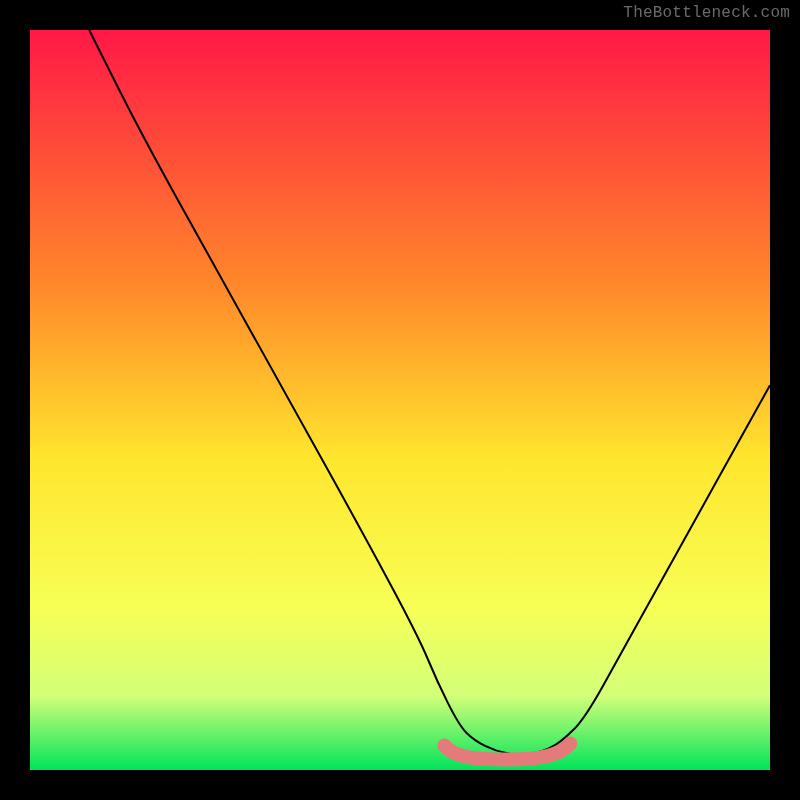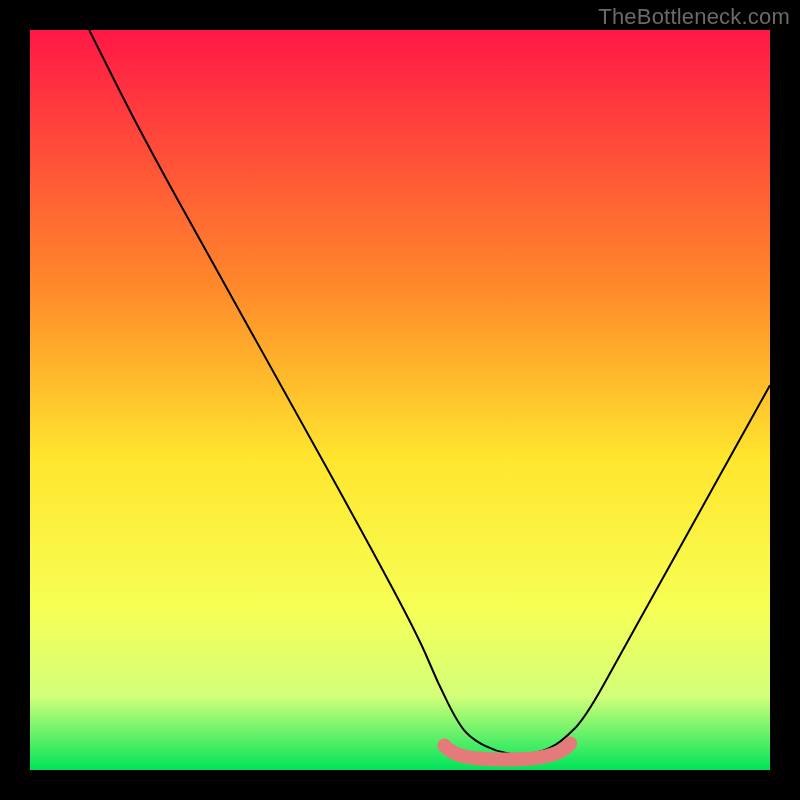--- a/index.html
+++ b/index.html
@@ -15,24 +15,25 @@
     position: relative;
     width: 800px;
     height: 800px;
     background: #000;
   }
   .watermark {
     position: absolute;
     top: 4px;
     right: 10px;
     color: #6a6a6a;
-    font-size: 22px;
+    font-size: 16px;
     font-weight: 500;
     letter-spacing: 0.2px;
     z-index: 50;
+    font-family: Liberation Mono, monospace;
   }
   .plot {
     position: absolute;
     left: 30px;
     top: 30px;
     width: 740px;
     height: 740px;
   }
   .plot svg {
     display: block;

